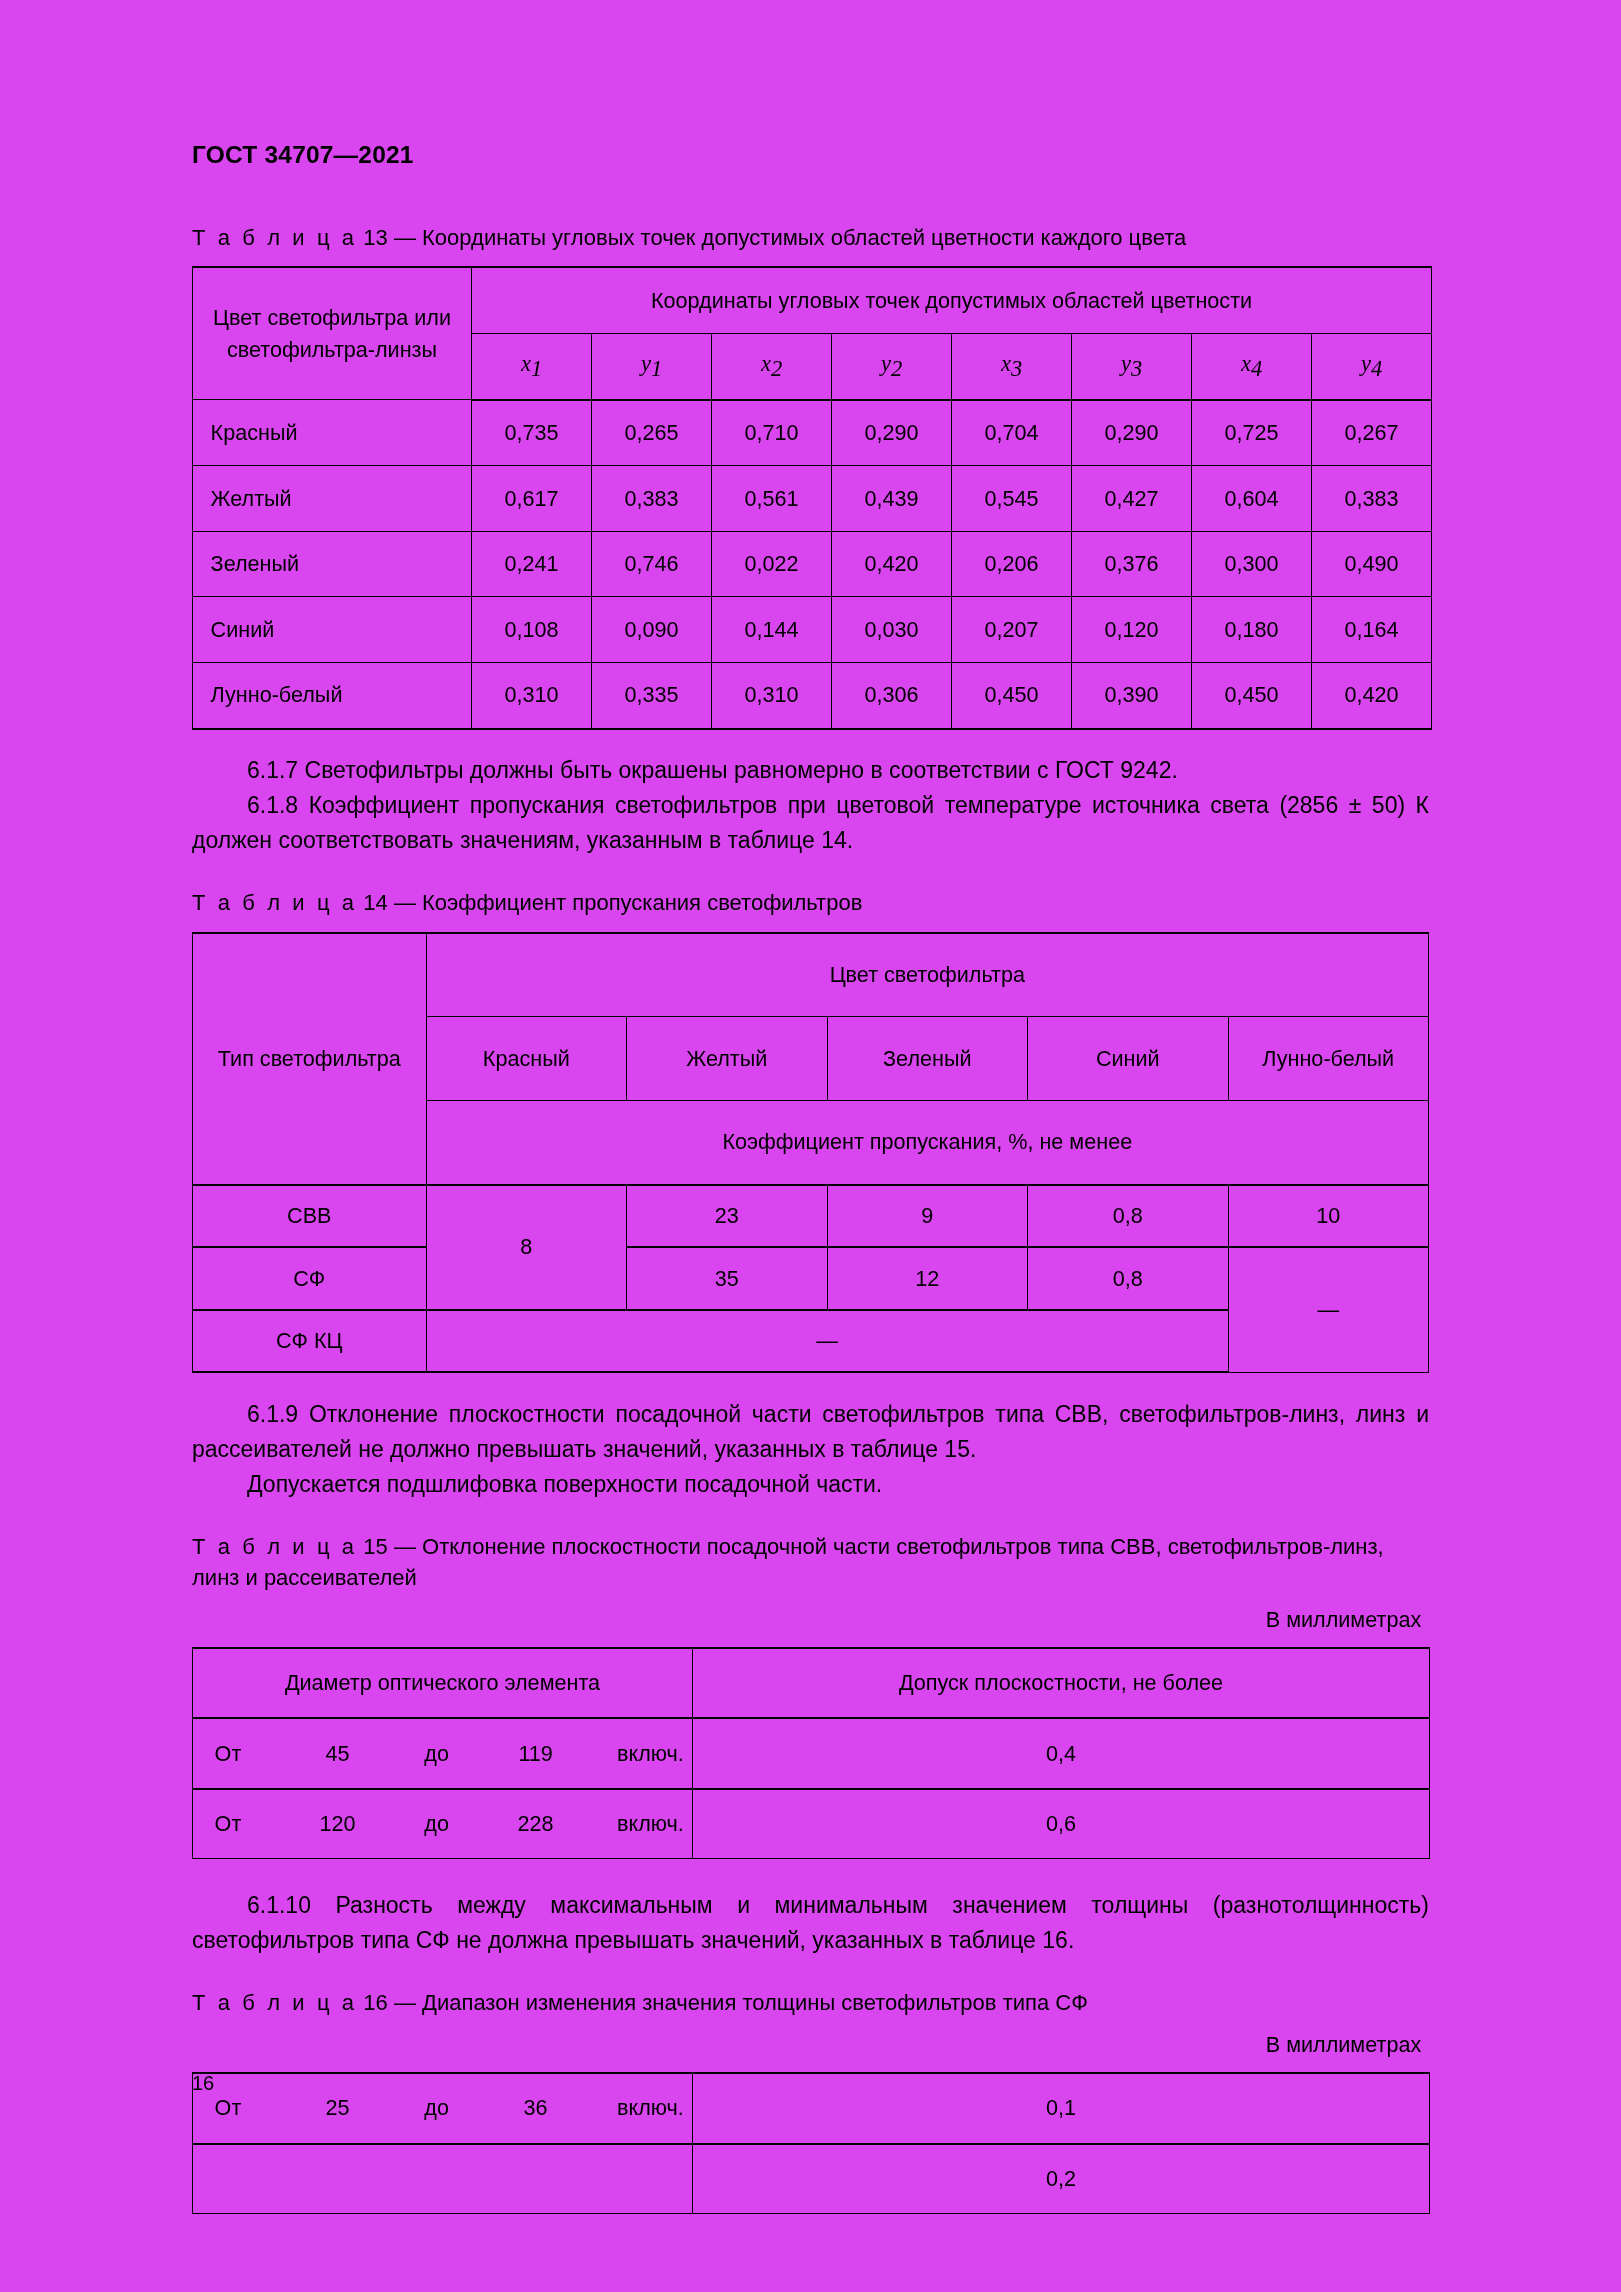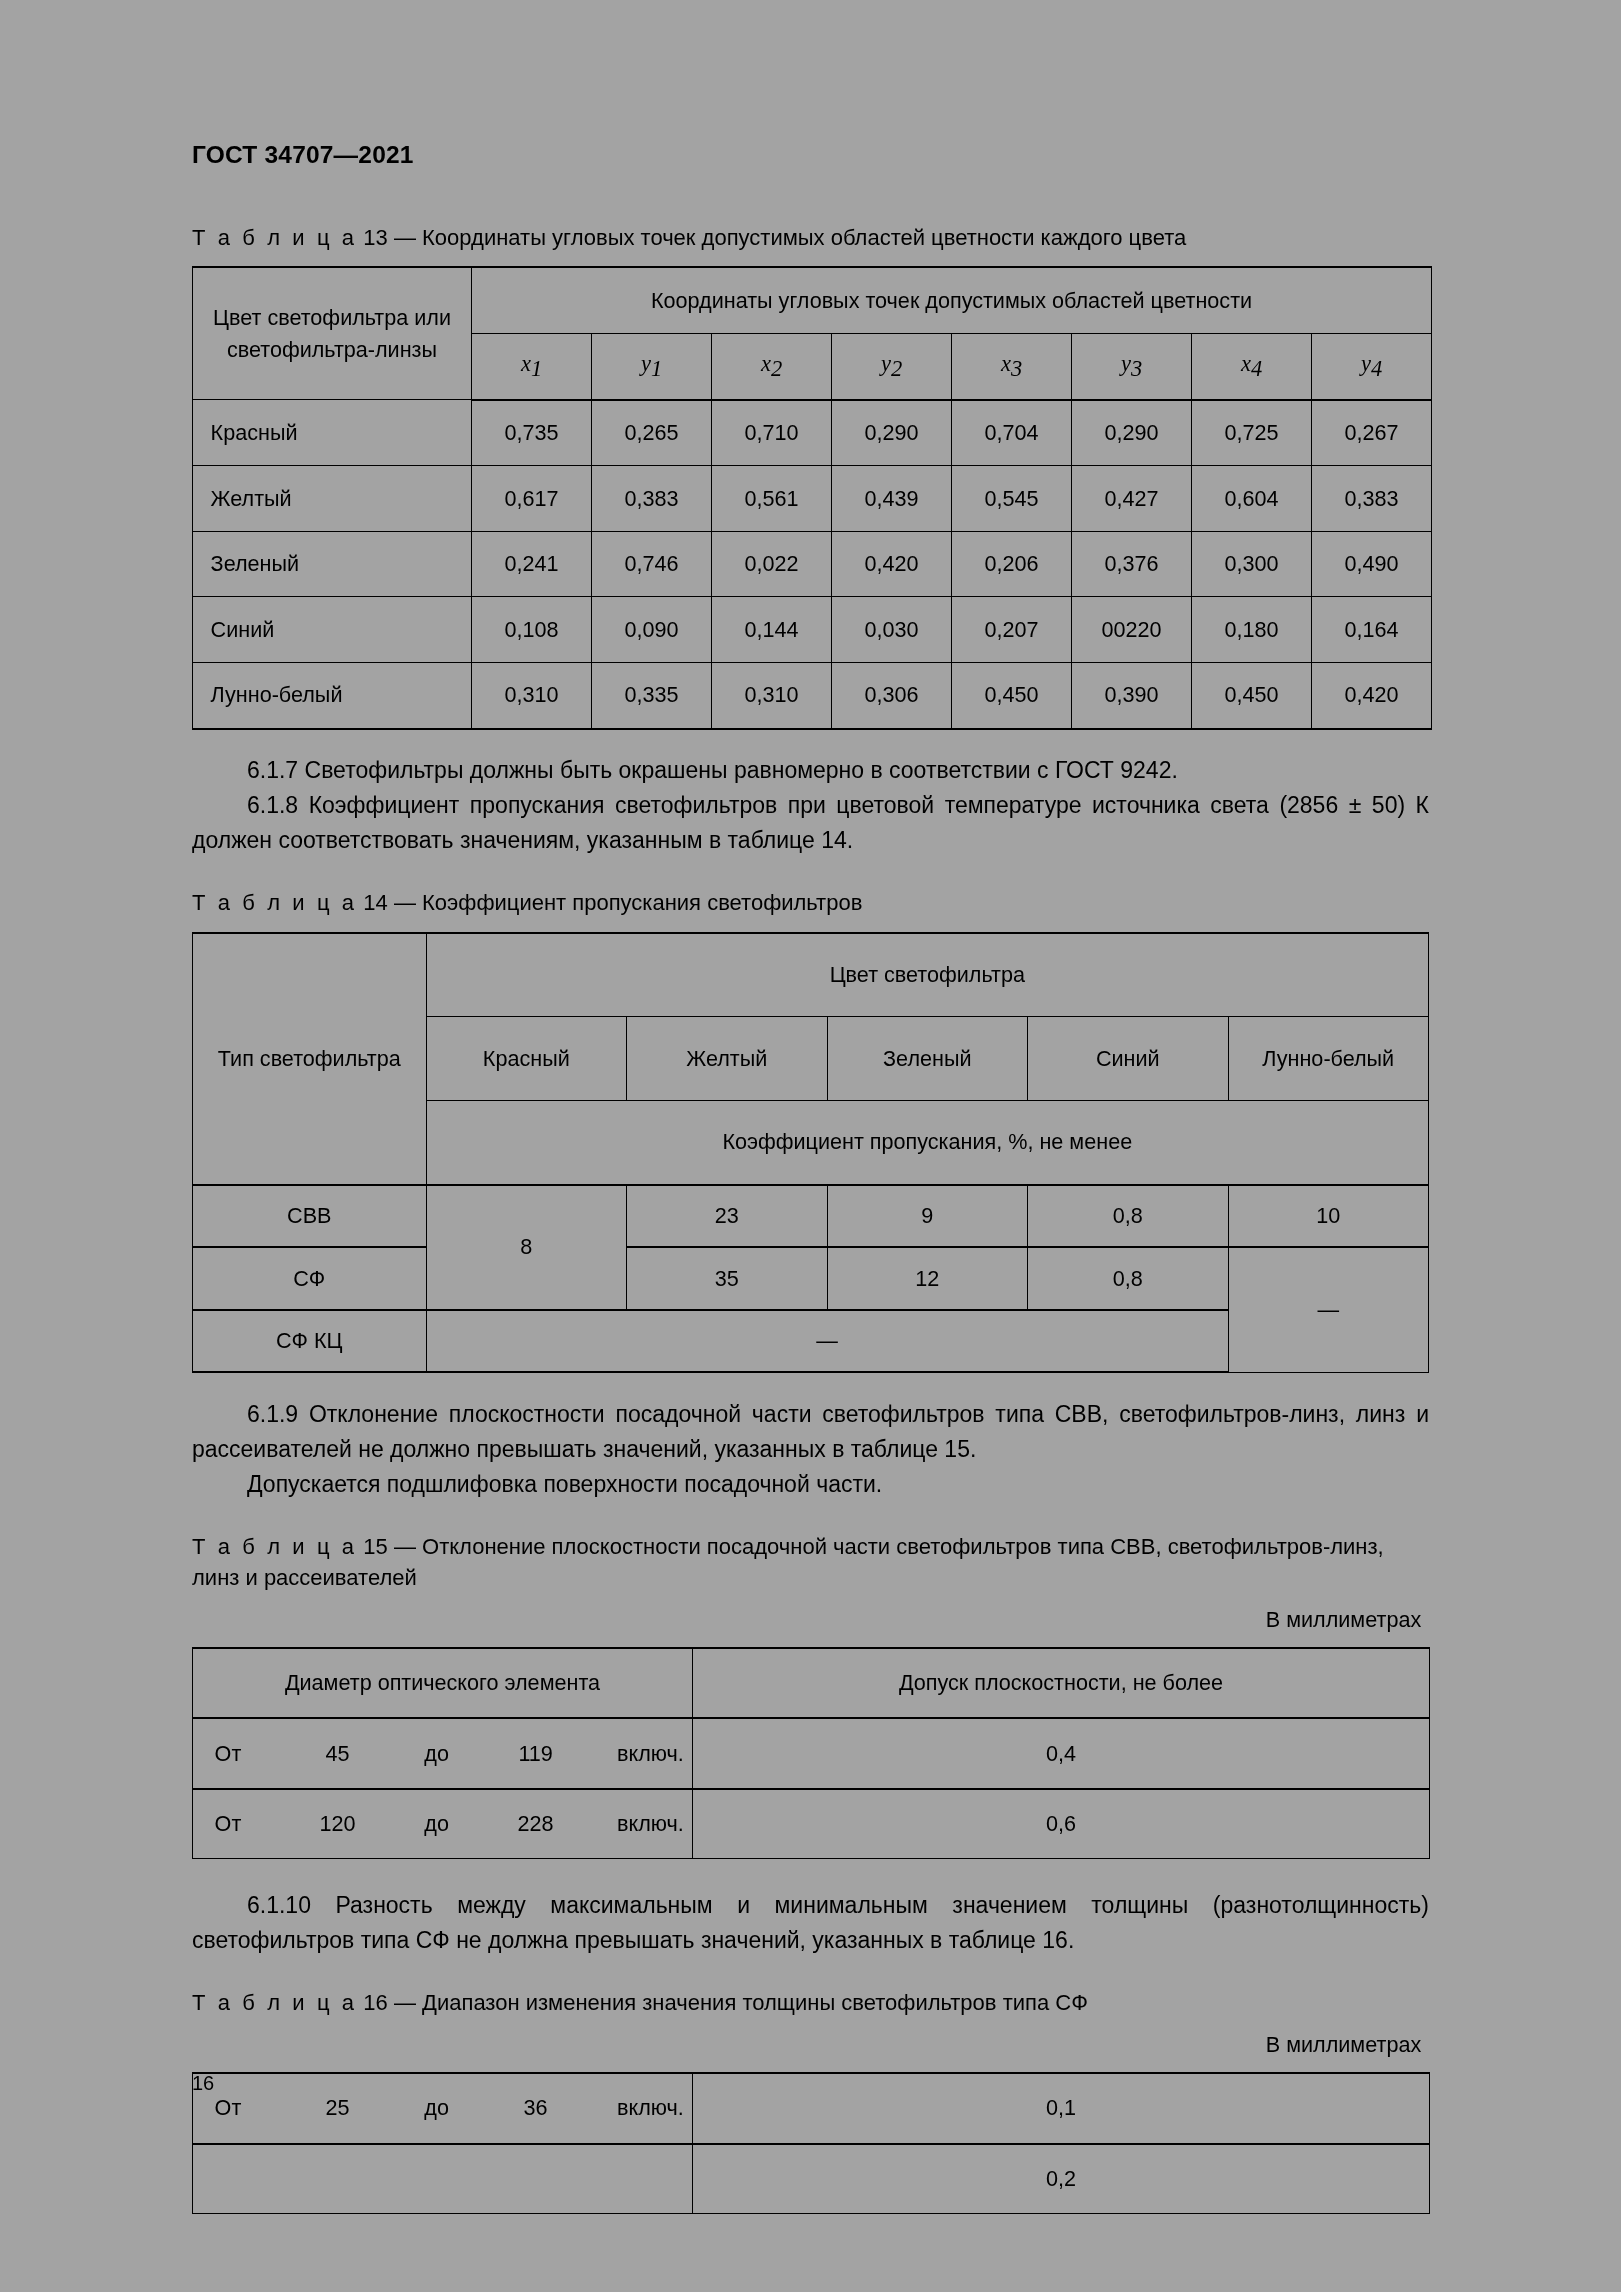--- a/index.html
+++ b/index.html
@@ -10,21 +10,21 @@
   }
   body {
     font-family: "Liberation Sans", sans-serif;
     color: #000000;
   }
   .page {
     position: relative;
     width: 1621px;
     height: 2293px;
     margin: 0 auto;
-    background: #a3a3a3;
+    background: #d946ef;
     box-sizing: border-box;
     overflow: hidden;
   }
   .content {
     position: absolute;
     left: 192px;
     top: 143px;
     width: 1237px;
   }
 
@@ -180,21 +180,21 @@
           <td>0,300</td>
           <td>0,490</td>
         </tr>
         <tr>
           <td class="rowname">Синий</td>
           <td>0,108</td>
           <td>0,090</td>
           <td>0,144</td>
           <td>0,030</td>
           <td>0,207</td>
-          <td>00220</td>
+          <td>0,120</td>
           <td>0,180</td>
           <td>0,164</td>
         </tr>
         <tr>
           <td class="rowname outer-bottom">Лунно-белый</td>
           <td class="outer-bottom">0,310</td>
           <td class="outer-bottom">0,335</td>
           <td class="outer-bottom">0,310</td>
           <td class="outer-bottom">0,306</td>
           <td class="outer-bottom">0,450</td>

